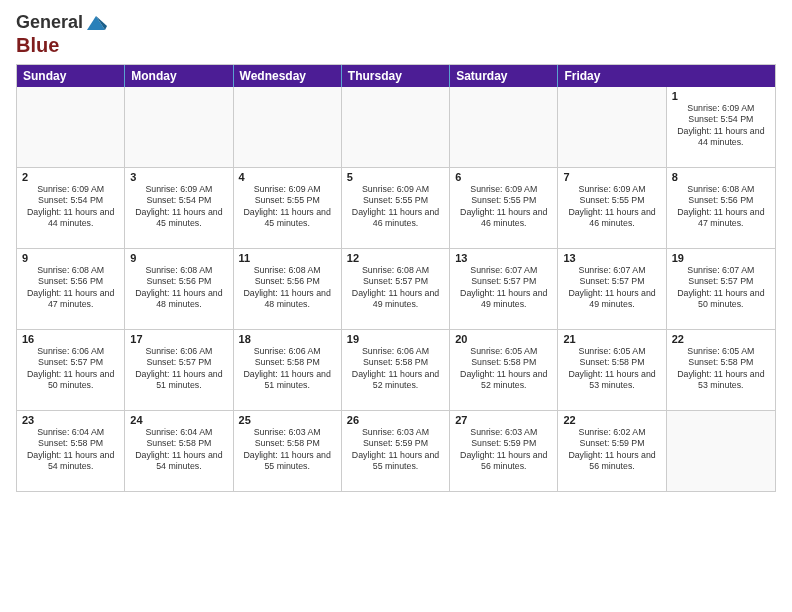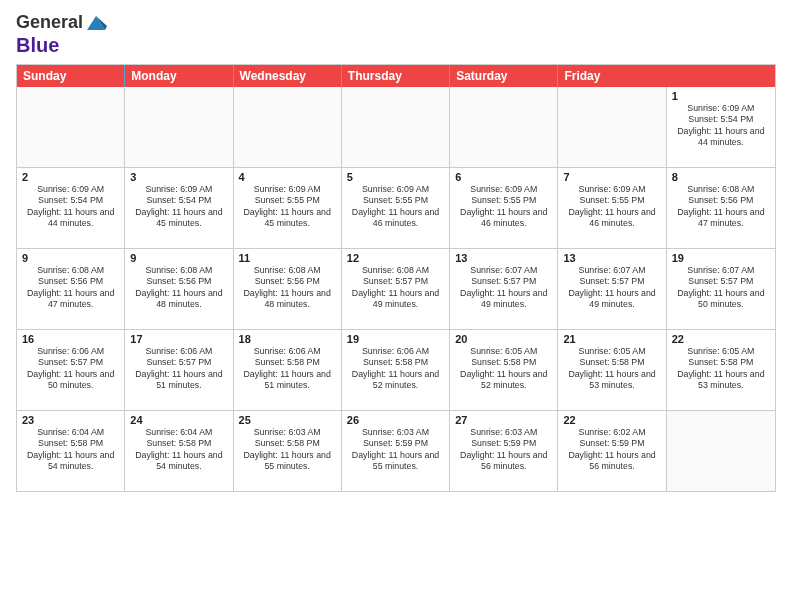--- a/index.html
+++ b/index.html
@@ -49,21 +49,21 @@
     }
     .calendar {
       flex: 1;
       border: 1px solid #ccc;
       display: flex;
       flex-direction: column;
     }
     .cal-header {
       display: grid;
       grid-template-columns: repeat(7, 1fr);
-      background: #ef4444;
+      background: #4c1d95;
     }
     .cal-header-cell {
       color: #fff;
       font-size: 12px;
       font-weight: bold;
       padding: 4px 6px;
       border-right: 1px solid #5aa3d0;
     }
     .cal-header-cell:last-child { border-right: none; }
     .cal-body {
@@ -110,21 +110,21 @@
     <div class="logo">
       <div>
         <div style="display:flex;align-items:center;gap:2px;">
           <span class="logo-text">General</span>
           <svg width="22" height="22" viewBox="0 0 22 22">
             <polygon points="2,18 11,4 20,18" fill="#2980b9"></polygon>
             <polygon points="11,4 20,18 22,14" fill="#1a5f8a"></polygon>
           </svg>
         </div>
         <div style="display:flex;align-items:center;">
-          <span class="logo-text" style="color:#4c1d95;font-size:20px;font-weight:bold;">Blue</span>
+          <span class="logo-text" style="color:#7f1d1d;font-size:20px;font-weight:bold;">Blue</span>
         </div>
       </div>
     </div>
     <div class="title-section">
       <div class="month-title"></div>
       <div class="location"></div>
     </div>
   </div>
 
   <div class="calendar">

